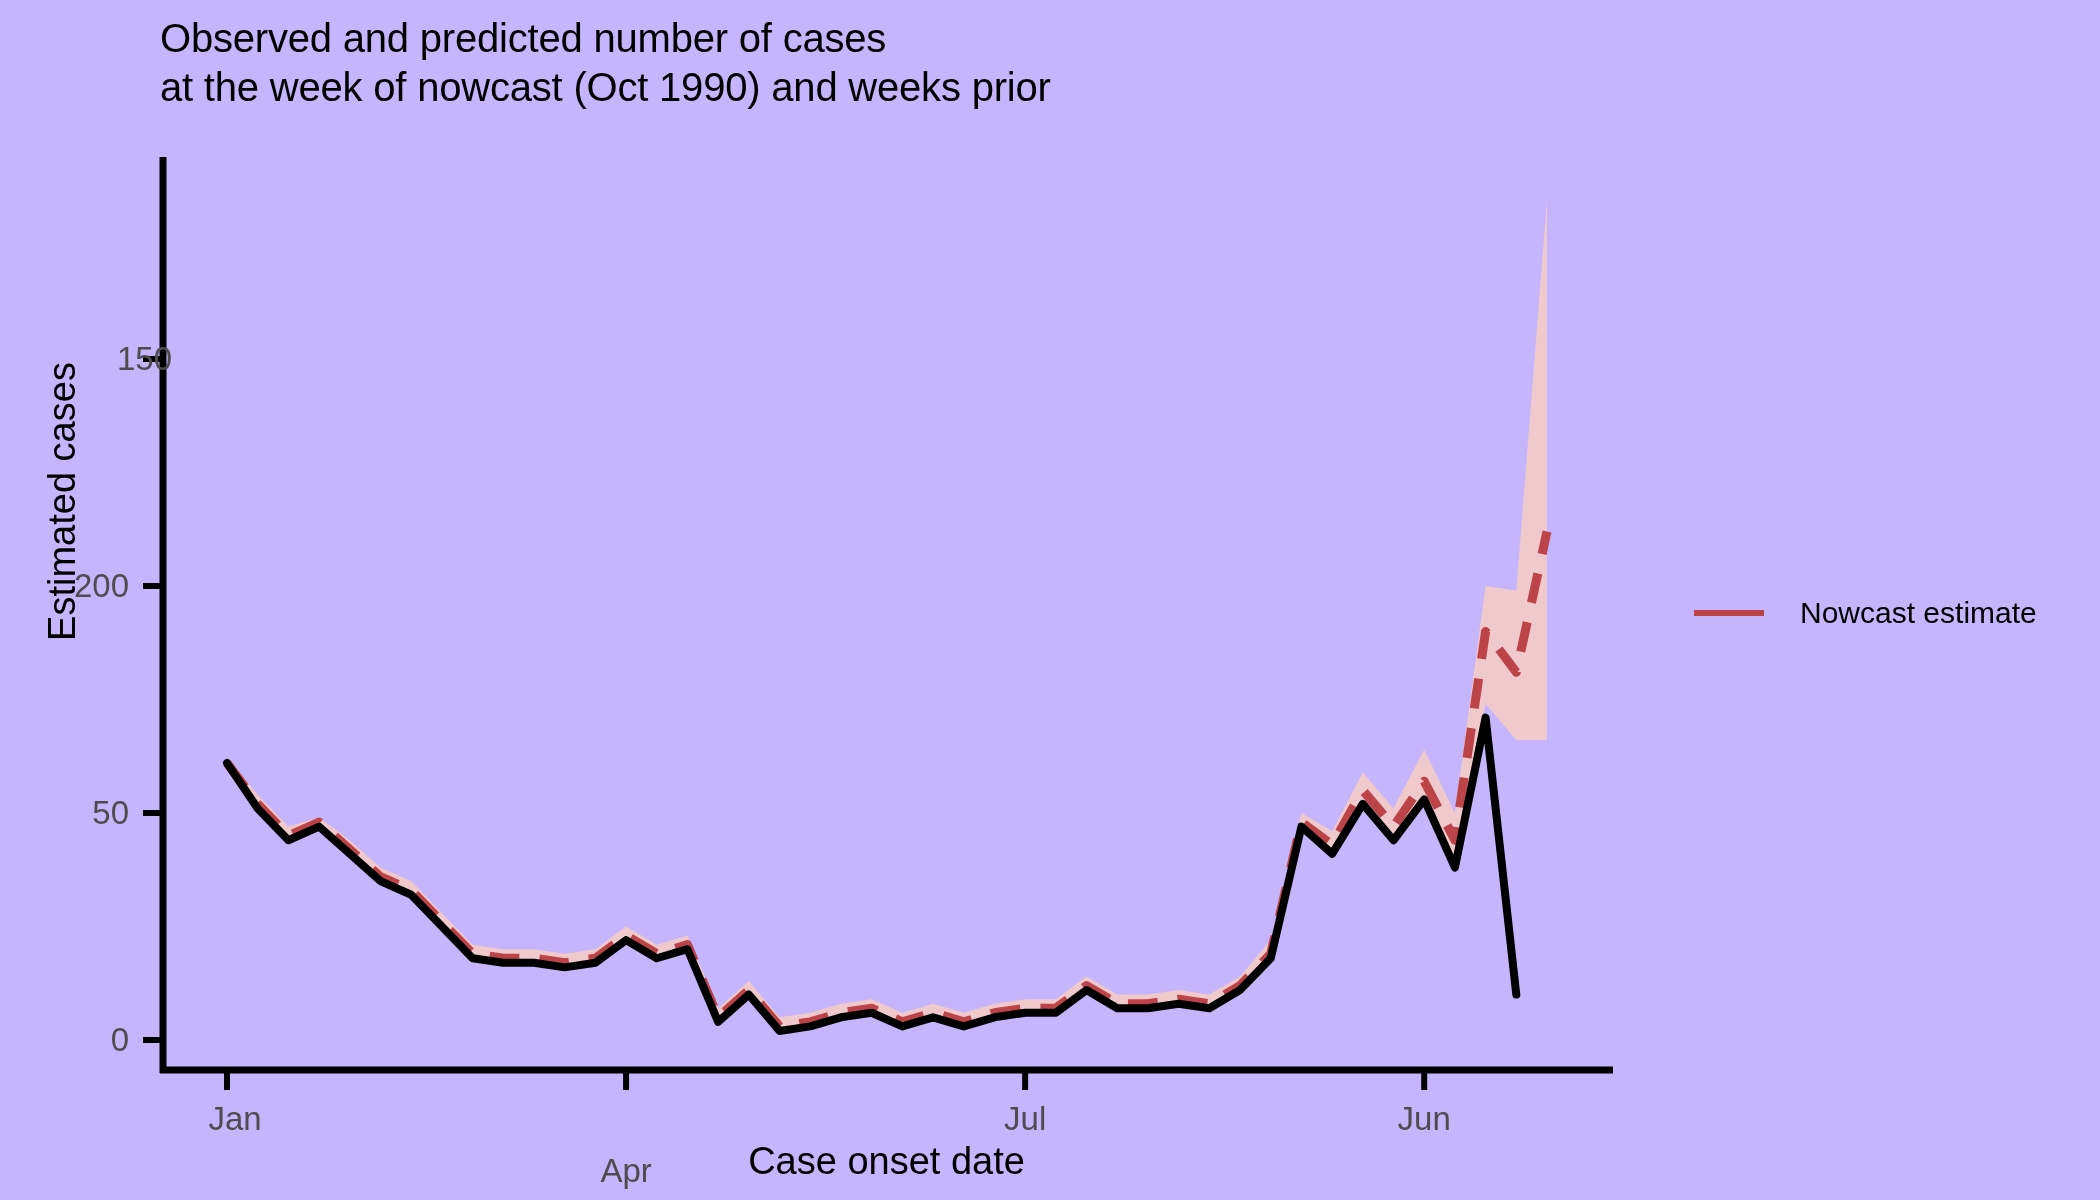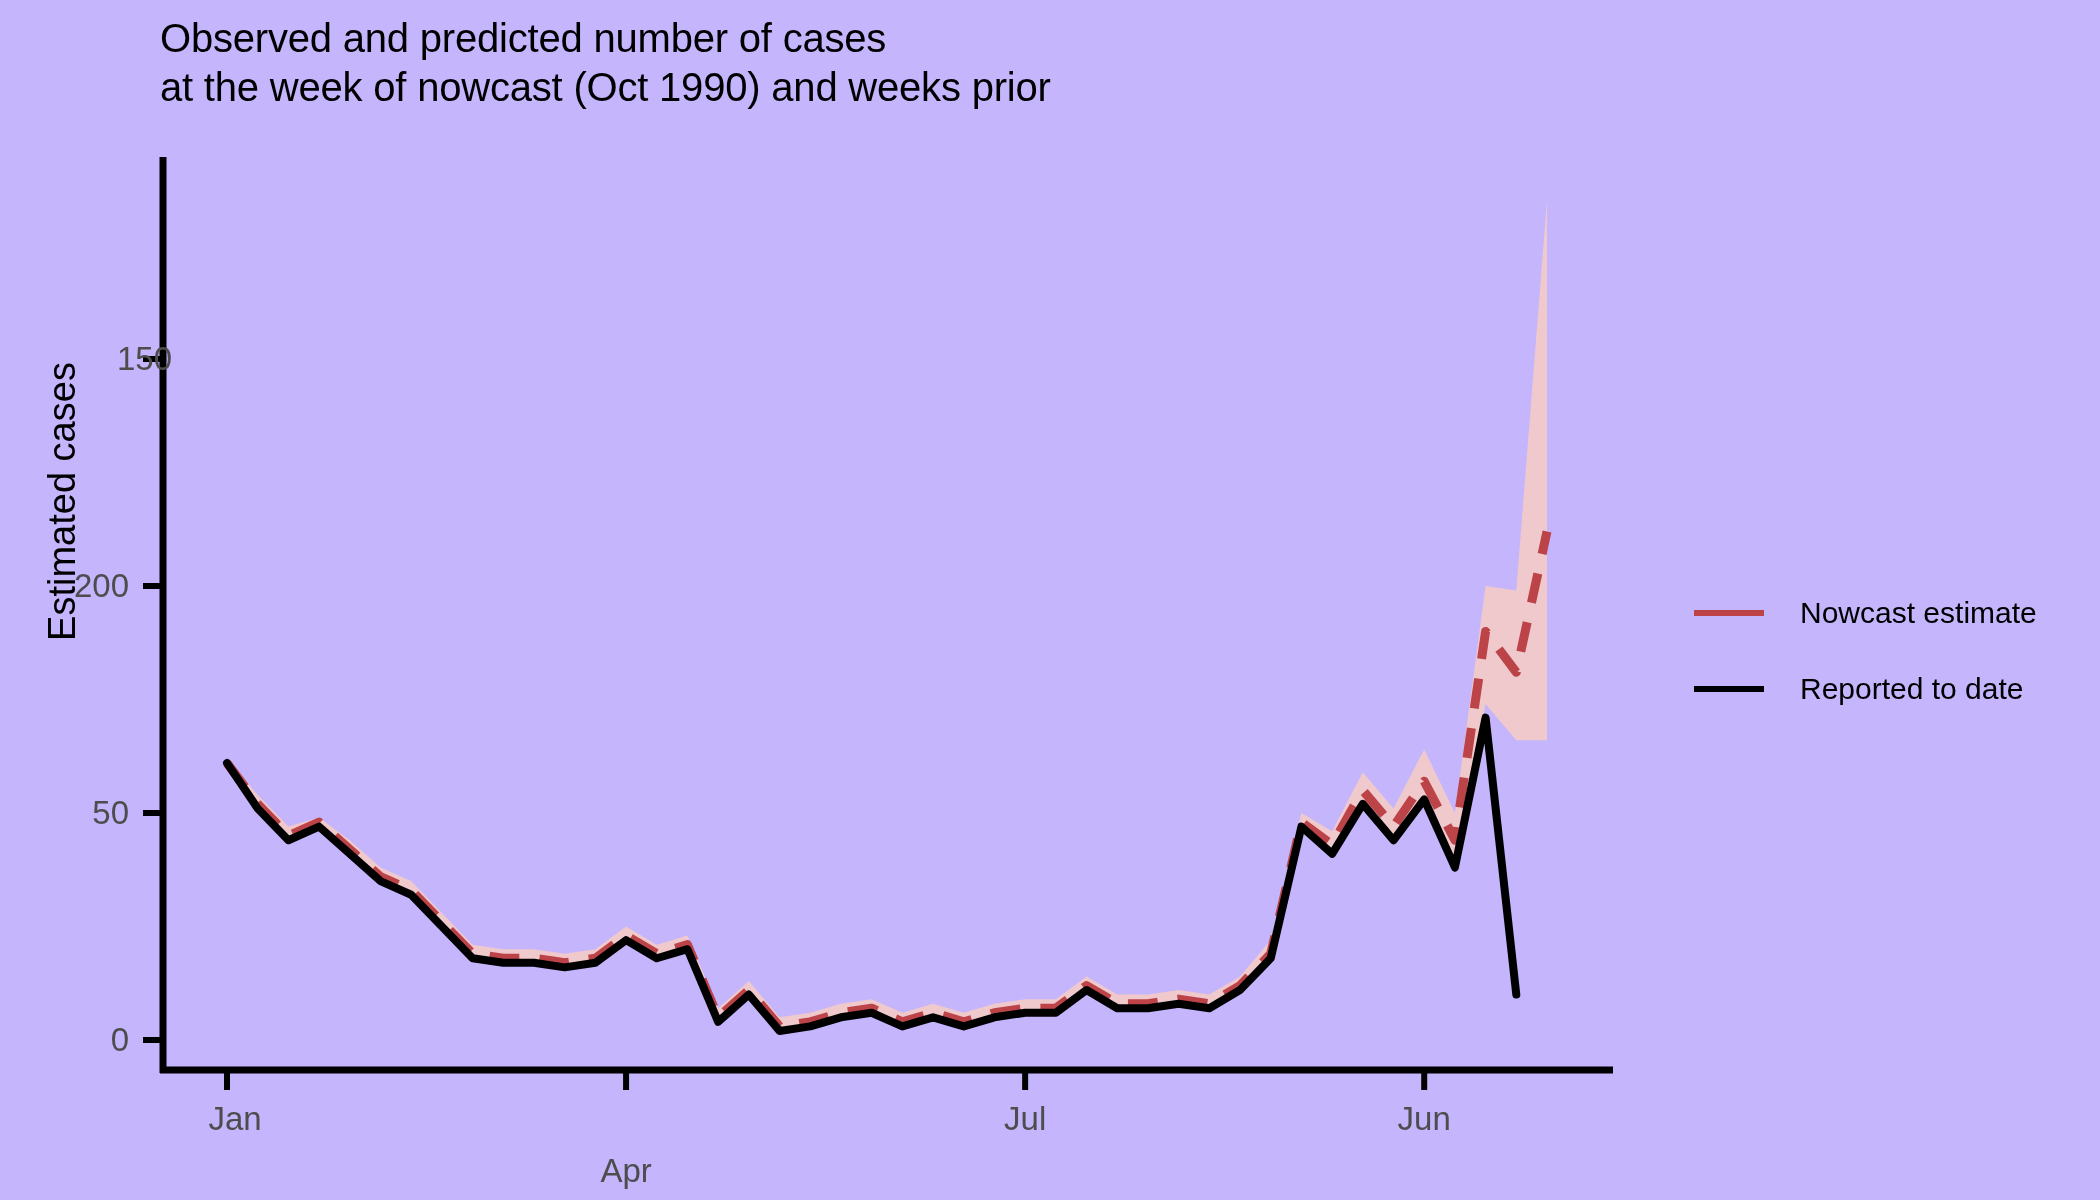--- a/index.html
+++ b/index.html
@@ -140,29 +140,24 @@
       <div class="tick-label y-tick-label" style="left: 4px; width: 129px; top: 359px; margin-left: 39px;">150</div>
     </div>
   <div id="x-tick-labels">
       <div class="tick-label x-tick-label" style="left: 227px; top: 1100px; margin-left: 8px;">Jan</div>
       <div class="tick-label x-tick-label" style="left: 626.07px; top: 1152px;">Apr</div>
       <div class="tick-label x-tick-label" style="left: 1025.14px; top: 1100px;">Jul</div>
       <div class="tick-label x-tick-label" style="left: 1424.21px; top: 1100px;">Jun</div>
     </div>
 
   <div class="axis-title" id="y-axis-title">Estimated cases</div>
+  <div class="axis-title" id="x-axis-title">Case onset date</div>
 
   <div id="legend">
       <div class="legend-row">
         <div class="legend-key">
           <div class="keyline" style="background: rgb(188, 68, 73);"></div>
         </div>
         <div class="legend-label">Nowcast estimate</div>
       </div>
-      <div class="legend-row">
-        <div class="legend-key">
-          <div class="keyline" style="background: rgb(0, 0, 0);"></div>
-        </div>
-        <div class="legend-label">Reported to date</div>
-      </div>
     </div>
 
 </div>
 
 </body></html>

